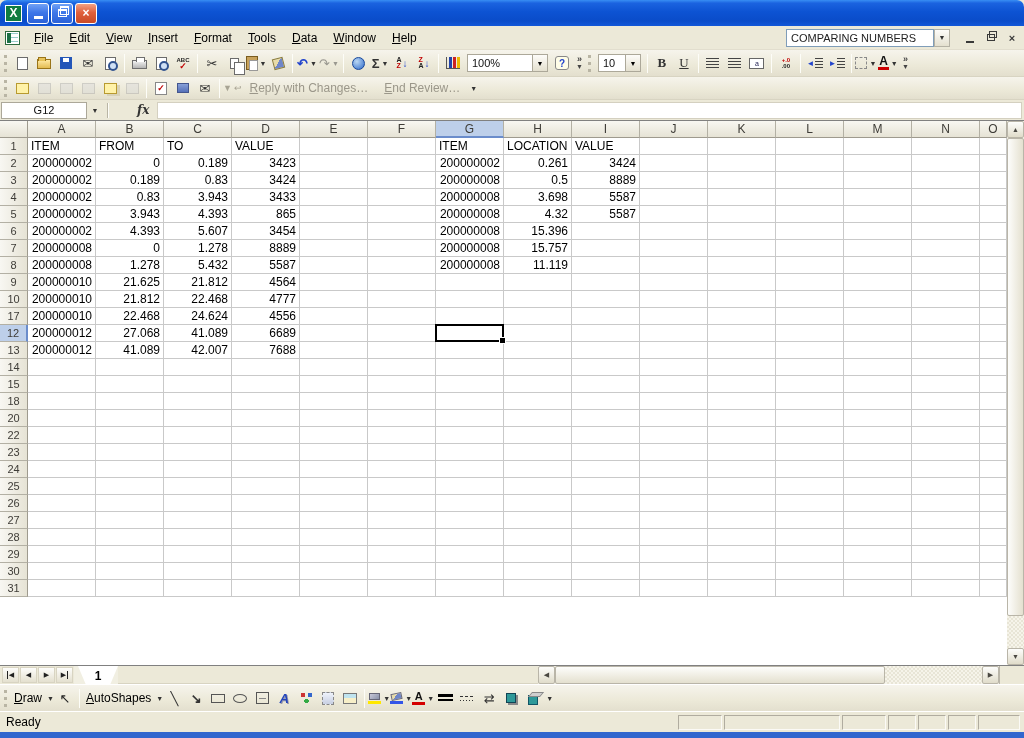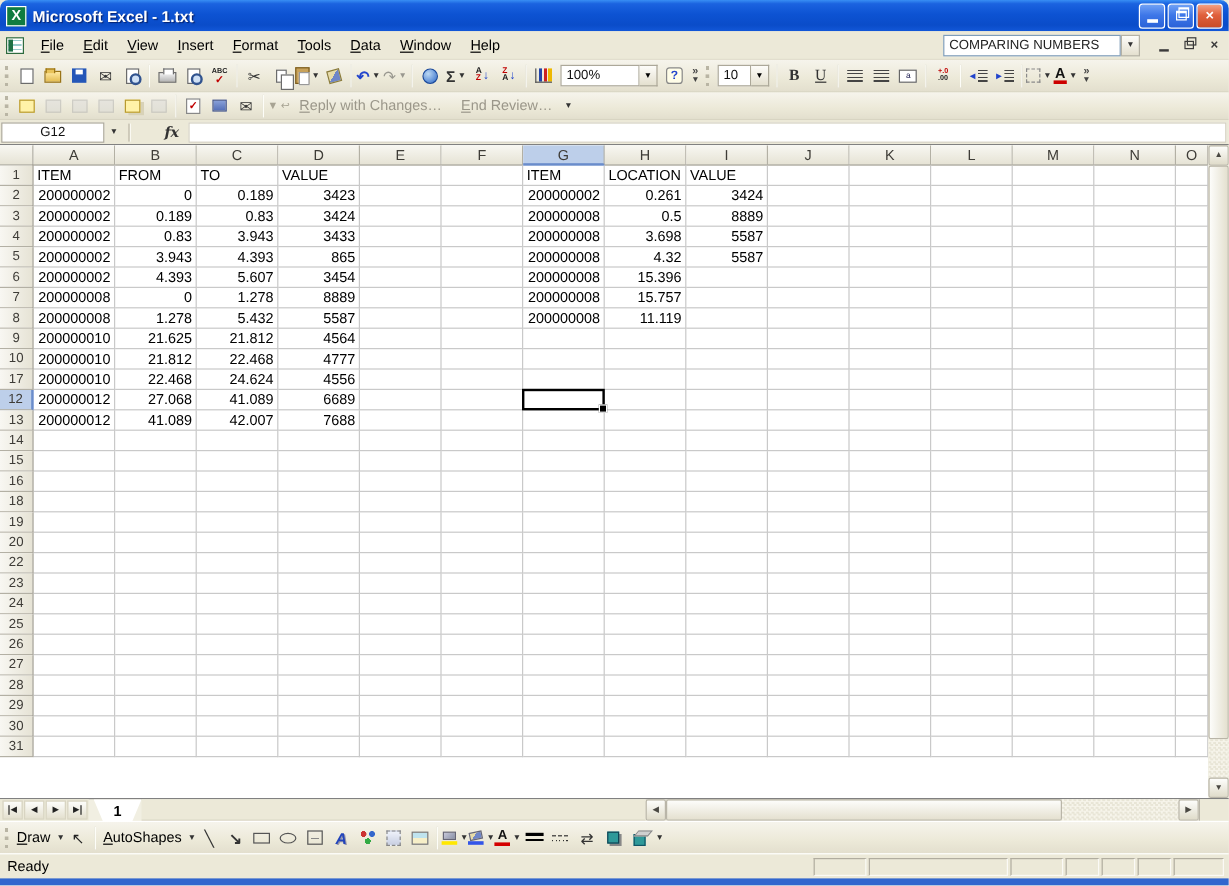--- a/index.html
+++ b/index.html
@@ -203,21 +203,20 @@
   .status-text { font-size:12px; color:#000; padding-left:6px; flex:1; }
   .spanels { display:flex; gap:2px; padding-right:4px; }
   .spanel { height:15px; border:1px solid; border-color:#B0AC9F #FBFAF6 #FBFAF6 #B0AC9F; }
   .bottomstrip { top:732px; height:6px; background:#3166CE; }
 </style>
 </head>
 <body>
 
 <div class="band titlebar">
   <div class="xl-logo">X</div>
-  <div class="title-text">Microsoft Excel - 1.txt</div>
   <div class="winbtns">
     <div class="wbtn">
         <div class="glyph-min"></div>
       </div>
     <div class="wbtn">
         <div class="glyph-restore"></div>
       </div>
     <div class="wbtn close">
         <span>×</span>
       </div>
@@ -733,57 +732,21 @@
       <div class="cell" style="width: 68px;"></div>
       <div class="cell" style="width: 68px;"></div>
       <div class="cell" style="width: 68px;"></div>
       <div class="cell" style="width: 68px;"></div>
       <div class="cell" style="width: 68px;"></div>
       <div class="cell" style="width: 68px;"></div>
       <div class="cell" style="width: 68px;"></div>
       <div class="cell" style="width: 27px;"></div>
     </div>
     <div class="grow">
-      <div class="rowh">16</div>
-      <div class="cell" style="width: 68px;"></div>
-      <div class="cell" style="width: 68px;"></div>
-      <div class="cell" style="width: 68px;"></div>
-      <div class="cell" style="width: 68px;"></div>
-      <div class="cell" style="width: 68px;"></div>
-      <div class="cell" style="width: 68px;"></div>
-      <div class="cell" style="width: 68px;"></div>
-      <div class="cell" style="width: 68px;"></div>
-      <div class="cell" style="width: 68px;"></div>
-      <div class="cell" style="width: 68px;"></div>
-      <div class="cell" style="width: 68px;"></div>
-      <div class="cell" style="width: 68px;"></div>
-      <div class="cell" style="width: 68px;"></div>
-      <div class="cell" style="width: 68px;"></div>
-      <div class="cell" style="width: 27px;"></div>
-    </div>
-    <div class="grow">
       <div class="rowh">18</div>
-      <div class="cell" style="width: 68px;"></div>
-      <div class="cell" style="width: 68px;"></div>
-      <div class="cell" style="width: 68px;"></div>
-      <div class="cell" style="width: 68px;"></div>
-      <div class="cell" style="width: 68px;"></div>
-      <div class="cell" style="width: 68px;"></div>
-      <div class="cell" style="width: 68px;"></div>
-      <div class="cell" style="width: 68px;"></div>
-      <div class="cell" style="width: 68px;"></div>
-      <div class="cell" style="width: 68px;"></div>
-      <div class="cell" style="width: 68px;"></div>
-      <div class="cell" style="width: 68px;"></div>
-      <div class="cell" style="width: 68px;"></div>
-      <div class="cell" style="width: 68px;"></div>
-      <div class="cell" style="width: 27px;"></div>
-    </div>
-    <div class="grow">
-      <div class="rowh">19</div>
       <div class="cell" style="width: 68px;"></div>
       <div class="cell" style="width: 68px;"></div>
       <div class="cell" style="width: 68px;"></div>
       <div class="cell" style="width: 68px;"></div>
       <div class="cell" style="width: 68px;"></div>
       <div class="cell" style="width: 68px;"></div>
       <div class="cell" style="width: 68px;"></div>
       <div class="cell" style="width: 68px;"></div>
       <div class="cell" style="width: 68px;"></div>
       <div class="cell" style="width: 68px;"></div>

